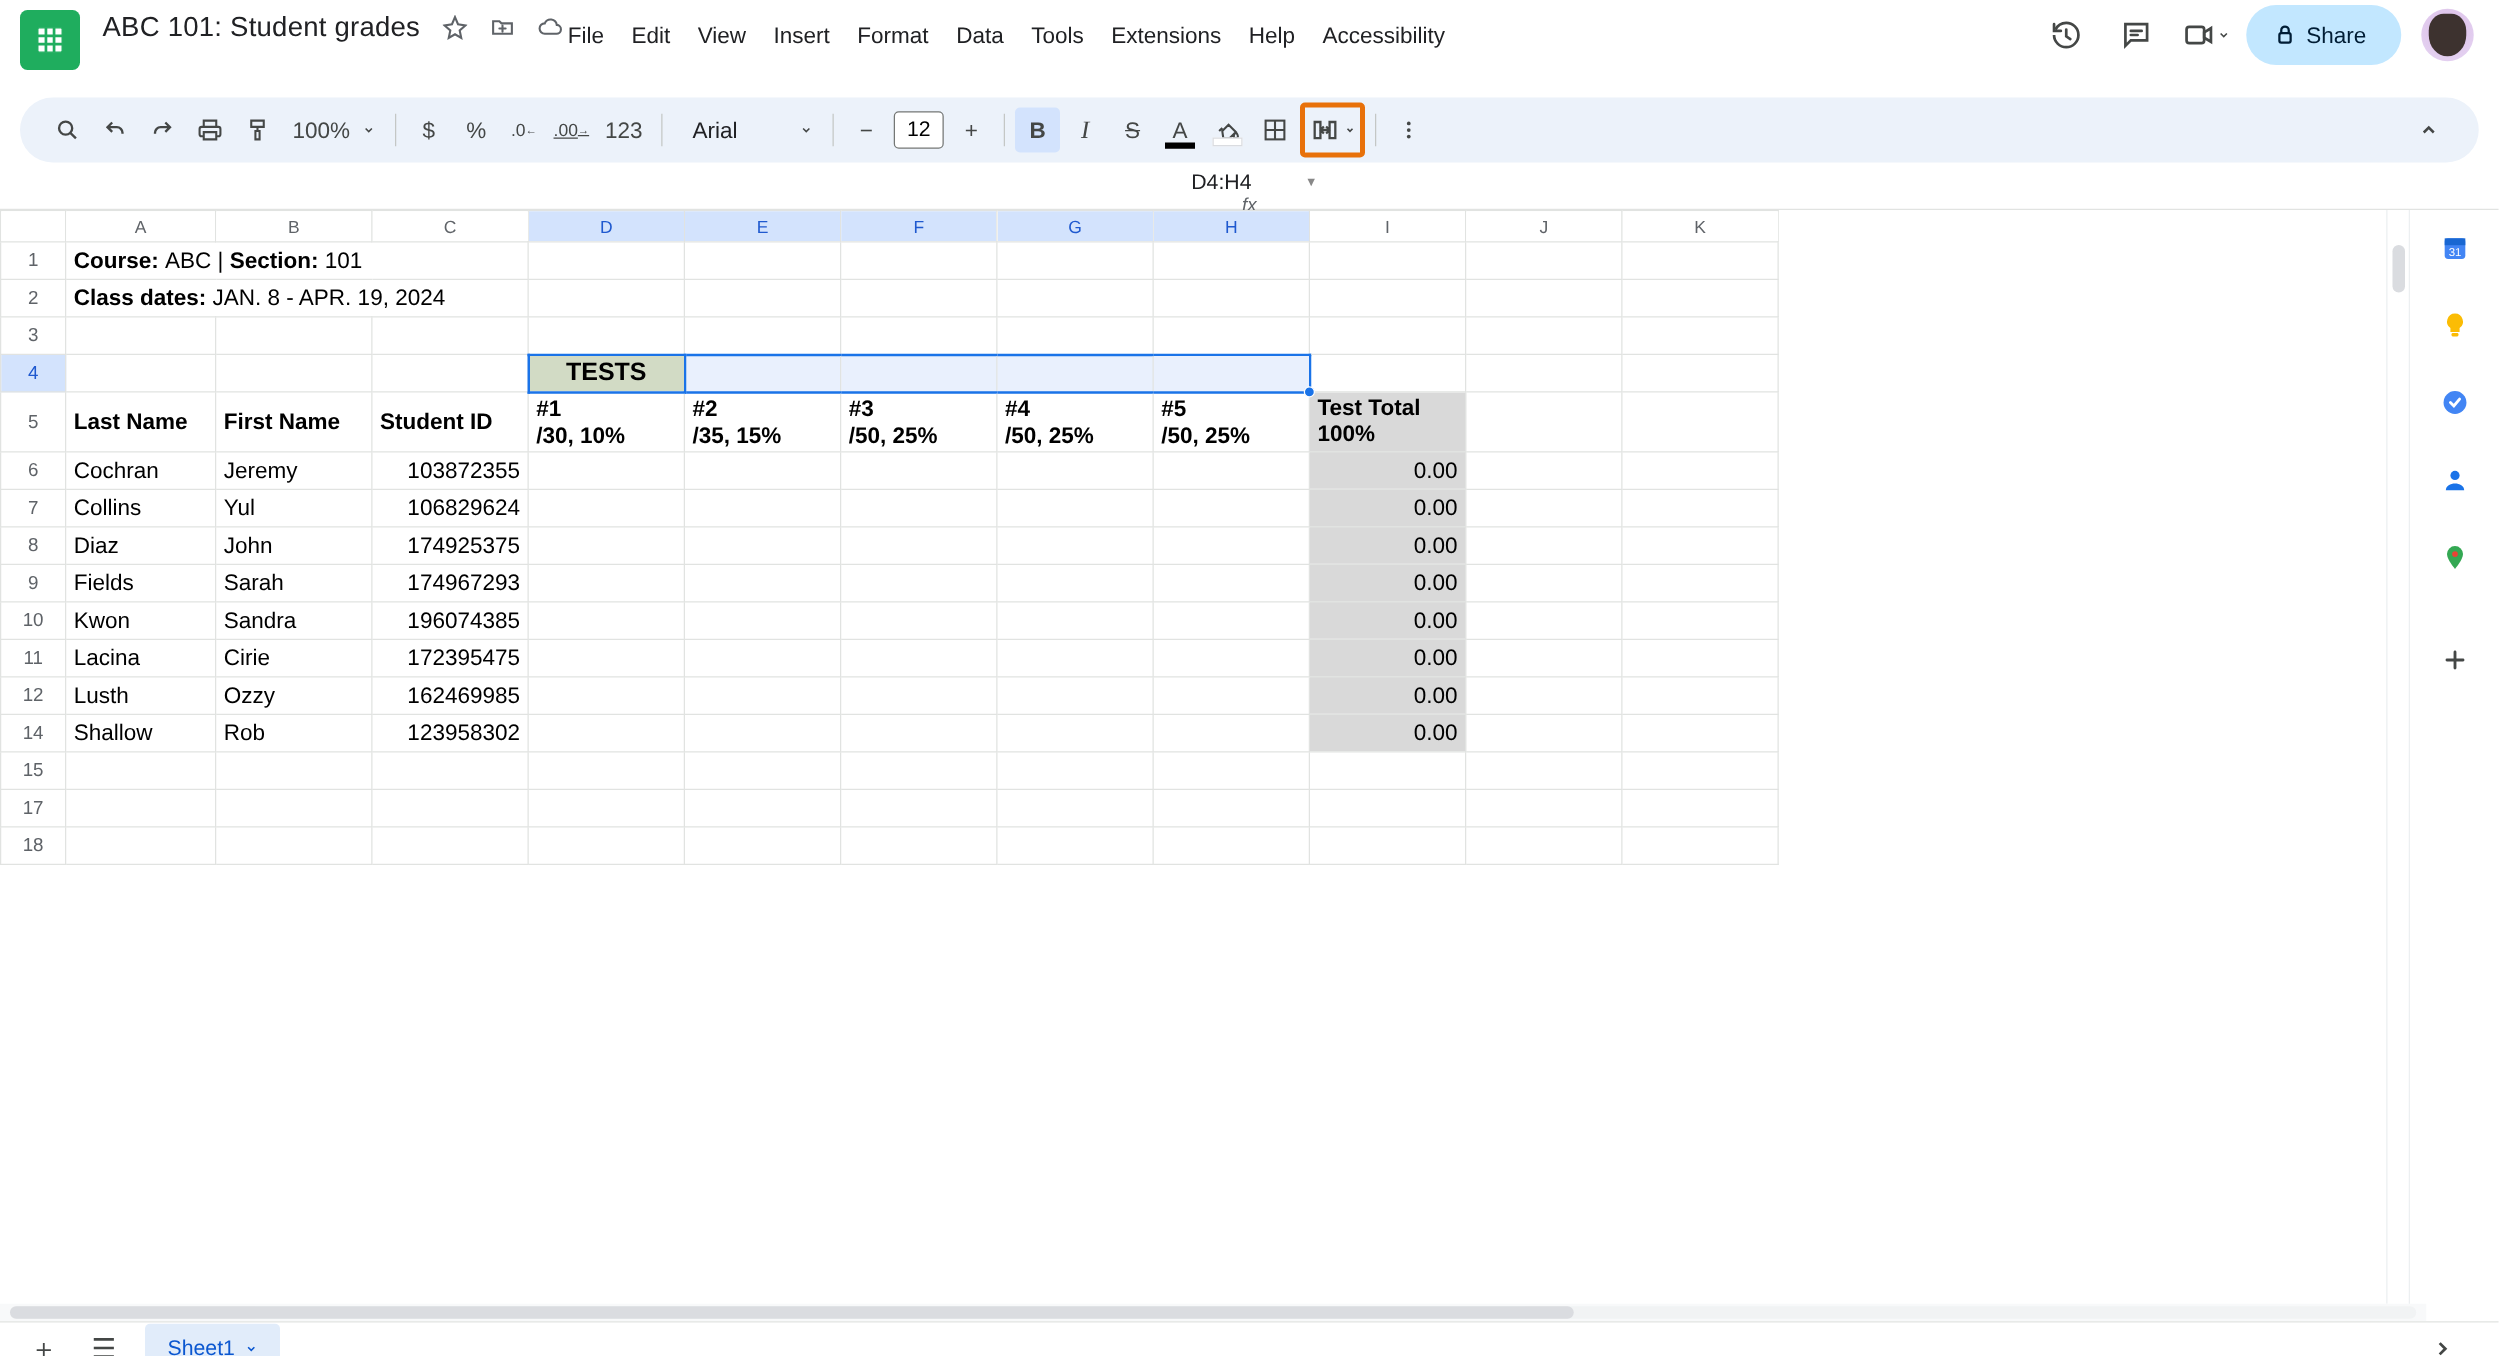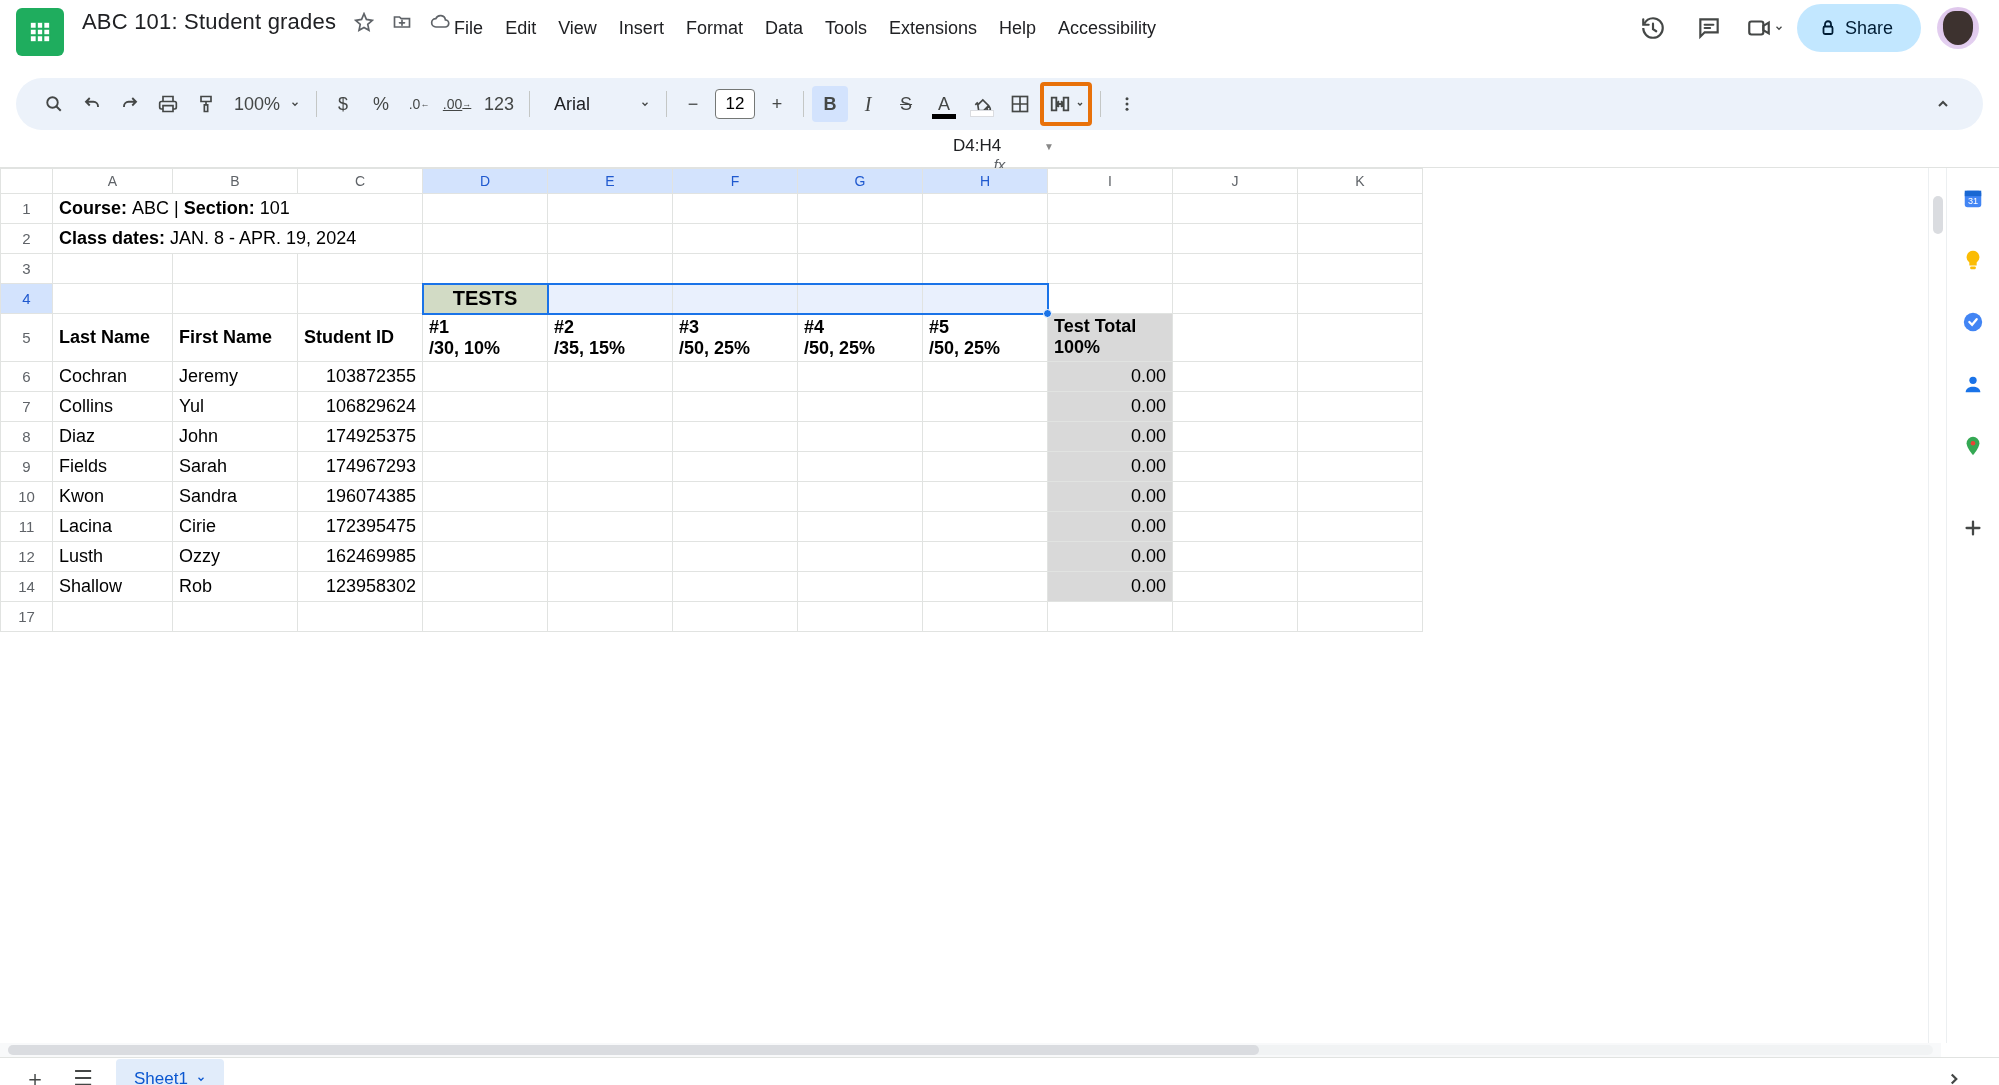--- a/index.html
+++ b/index.html
@@ -45,21 +45,21 @@
 .formula-row { display:flex; align-items:center; height:32px; padding-left:10px; border-bottom:1px solid #e1e3e1;flex-direction:column;}
 .name-box { width: 115px; font:17px Arial; color:#202124; padding-left:6px; display:flex; align-items:center; justify-content:space-between; padding-right:8px;}
 .name-box .caret { font-size:10px; color:#888;}
 .fb-sep { width:1px; height:22px; background:#e1e3e1; margin-right:10px;}
 .fx { font: italic 15px Arial; color:#5f6368; margin-right:10px;}
 .fb-value { font:18px Arial; }
 
 
 .workspace { display:flex; height: calc(100% - 72px - 64px - 32px - 42px); }
 .grid-area { flex:1; overflow:auto; position:relative; }
-.side-panel { width:53px; border-left:1px solid #eceff1; display:flex; flex-direction:column; align-items:center; padding-top:18px; gap:38px;}
+.side-panel { width:72px; border-left:1px solid #eceff1; display:flex; flex-direction:column; align-items:center; padding-top:18px; gap:38px;}
 .side-panel span { width:24px; height:24px; display:flex; align-items:center; justify-content:center; cursor:pointer;}
 
 table { border-collapse: collapse; table-layout: fixed; }
 th, td { border: 1px solid #e1e3e1; font: 18px Arial; }
 thead th { background:#fff; color:#5f6368; font-weight:400; height:25px; font-size:14px; position:sticky; top:0;}
 thead th.corner { background:#fff;}
 .row-hdr { width:52px; background:#fff; text-align:center; color:#5f6368; font-size:15px;}
 .col-hdr { text-align:center; position:relative;}
 .col-sel { background:#d3e3fd; color:#1f59cf;}
 .row-sel { background:#d3e3fd; color:#1f59cf;}
@@ -464,21 +464,49 @@
   <td></td>
             <td></td>
             <td></td>
             <td></td>
             <td></td>
   <td class="r grey-fill">0.00</td>
   <td></td>
             <td></td>
           </tr>
           <tr>
+            <td class="row-hdr">15</td>
+            <td></td>
+            <td></td>
+            <td></td>
+            <td></td>
+            <td></td>
+            <td></td>
+            <td></td>
+            <td></td>
+            <td></td>
+            <td></td>
+            <td></td>
+          </tr>
+          <tr>
             <td class="row-hdr">17</td>
+            <td></td>
+            <td></td>
+            <td></td>
+            <td></td>
+            <td></td>
+            <td></td>
+            <td></td>
+            <td></td>
+            <td></td>
+            <td></td>
+            <td></td>
+          </tr>
+          <tr>
+            <td class="row-hdr">18</td>
             <td></td>
             <td></td>
             <td></td>
             <td></td>
             <td></td>
             <td></td>
             <td></td>
             <td></td>
             <td></td>
             <td></td>

